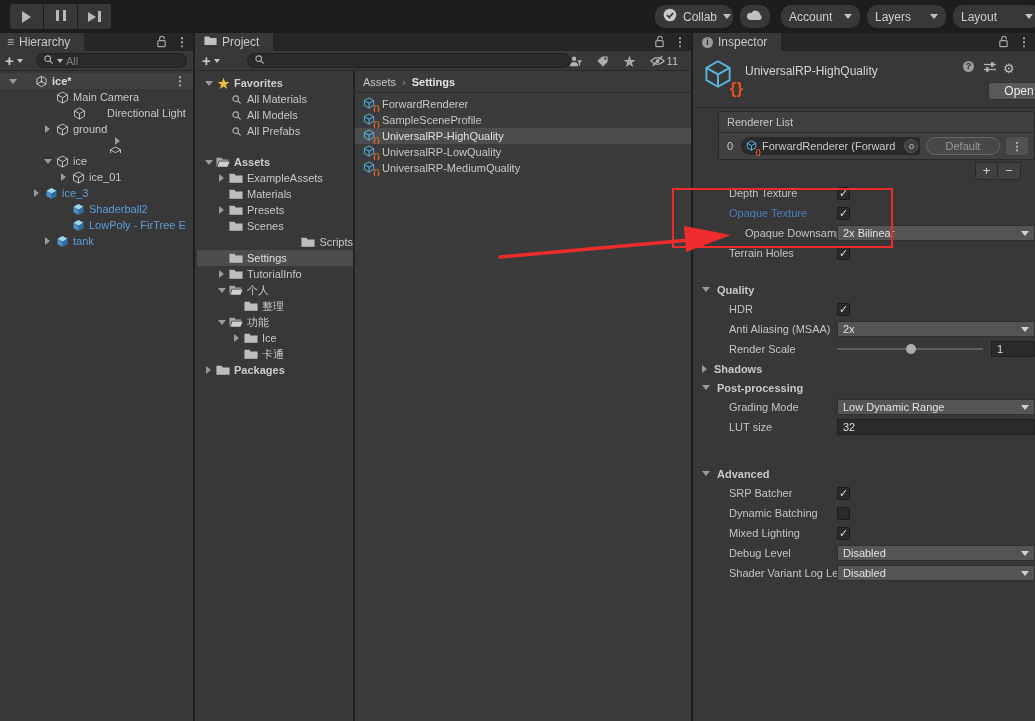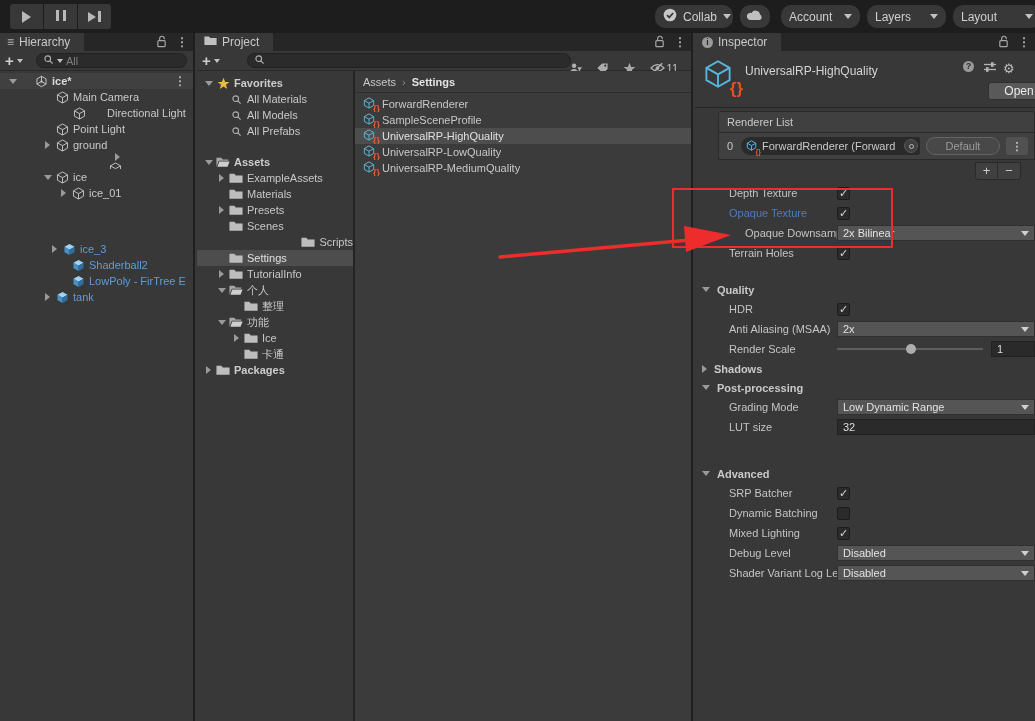--- a/index.html
+++ b/index.html
@@ -58,21 +58,21 @@
   
   .split{position:absolute;left:0;right:0;top:38px;bottom:0;display:flex}
   .treepane{width:158px;flex:none;border-right:2px solid #242424;padding-top:4px;overflow:hidden}
   .filespane{flex:1;background:#3b3b3b;overflow:hidden}
   .crumbs{height:22px;border-bottom:1px solid #2b2b2b;display:flex;align-items:center;padding-left:8px;gap:6px}
   .crumbs .chev{color:#8a8a8a}
   .crumbs b{color:#e3e3e3}
   .spacer15{height:15px}
 
   
-  .ptool-icons{position:absolute;right:6px;top:7px;height:20px;display:flex;align-items:center}
+  .ptool-icons{position:absolute;right:6px;top:0;height:20px;display:flex;align-items:center}
   .tico{height:20px;display:flex;align-items:center;justify-content:center;gap:2px;padding:0 7px;color:#c2c2c2}
 
   
   .ihead{height:57px;border-bottom:1px solid #262626;position:relative}
   .ititle{position:absolute;left:50px;top:13px;font-size:12px;color:#d4d4d4}
   .hico{position:absolute;top:10px;display:flex;align-items:center;justify-content:center}
   .openbtn{position:absolute;left:293px;top:31px;width:62px;height:18px;background:#595959;border:1px solid #303030;
            border-radius:3px;display:flex;align-items:center;justify-content:center;font-size:12px;color:#ebebeb}
   .icontent{position:absolute;left:0;right:0;top:75px;bottom:0;overflow:hidden}
   .isection{height:19px;display:flex;align-items:center;gap:7px;padding-left:7px;font-weight:bold;color:#c9c9c9}
@@ -225,30 +225,20 @@
           <span class="slot"></span>
           <span class="ico">
             <svg width="13" height="13" viewBox="0 0 16 16">
               <path d="M8 1.2 L14.2 4.7 V11.3 L8 14.8 L1.8 11.3 V4.7 Z" fill="none" stroke="#c2c2c2" stroke-width="1.2"></path>
               <path d="M1.8 4.7 L8 8.2 L14.2 4.7 M8 8.2 V14.8" fill="none" stroke="#c2c2c2" stroke-width="1.2"></path>
             </svg>
           </span>
           <span class="hlabel">Directional Light</span>
         </div>
         <div class="row" style="padding-left: 41px;">
-          <span class="slot"></span>
-          <span class="ico">
-            <svg width="13" height="13" viewBox="0 0 16 16">
-              <path d="M8 1.2 L14.2 4.7 V11.3 L8 14.8 L1.8 11.3 V4.7 Z" fill="none" stroke="#c2c2c2" stroke-width="1.2"></path>
-              <path d="M1.8 4.7 L8 8.2 L14.2 4.7 M8 8.2 V14.8" fill="none" stroke="#c2c2c2" stroke-width="1.2"></path>
-            </svg>
-          </span>
-          <span class="hlabel">Point Light</span>
-        </div>
-        <div class="row" style="padding-left: 41px;">
           <span class="slot">
             <span class="tri-r"></span>
           </span>
           <span class="ico">
             <svg width="13" height="13" viewBox="0 0 16 16">
               <path d="M8 1.2 L14.2 4.7 V11.3 L8 14.8 L1.8 11.3 V4.7 Z" fill="none" stroke="#c2c2c2" stroke-width="1.2"></path>
               <path d="M1.8 4.7 L8 8.2 L14.2 4.7 M8 8.2 V14.8" fill="none" stroke="#c2c2c2" stroke-width="1.2"></path>
             </svg>
           </span>
           <span class="hlabel">ground</span>
@@ -282,21 +272,21 @@
             <span class="tri-r"></span>
           </span>
           <span class="ico">
             <svg width="13" height="13" viewBox="0 0 16 16">
               <path d="M8 1.2 L14.2 4.7 V11.3 L8 14.8 L1.8 11.3 V4.7 Z" fill="none" stroke="#c2c2c2" stroke-width="1.2"></path>
               <path d="M1.8 4.7 L8 8.2 L14.2 4.7 M8 8.2 V14.8" fill="none" stroke="#c2c2c2" stroke-width="1.2"></path>
             </svg>
           </span>
           <span class="hlabel">ice_01</span>
         </div>
-        <div class="row" style="padding-left: 48px; margin-top: 40px;">
+        <div class="row" style="padding-left: 30px;">
           <span class="slot">
             <span class="tri-r"></span>
           </span>
           <span class="ico">
             <svg width="13" height="13" viewBox="0 0 16 16">
               <path d="M8 1.2 L14.2 4.7 L8 8.2 L1.8 4.7 Z" fill="#9cd6f2"></path>
               <path d="M1.8 4.7 L8 8.2 V14.8 L1.8 11.3 Z" fill="#4a90c8"></path>
               <path d="M14.2 4.7 L8 8.2 V14.8 L14.2 11.3 Z" fill="#2f6ea0"></path>
             </svg>
           </span>

